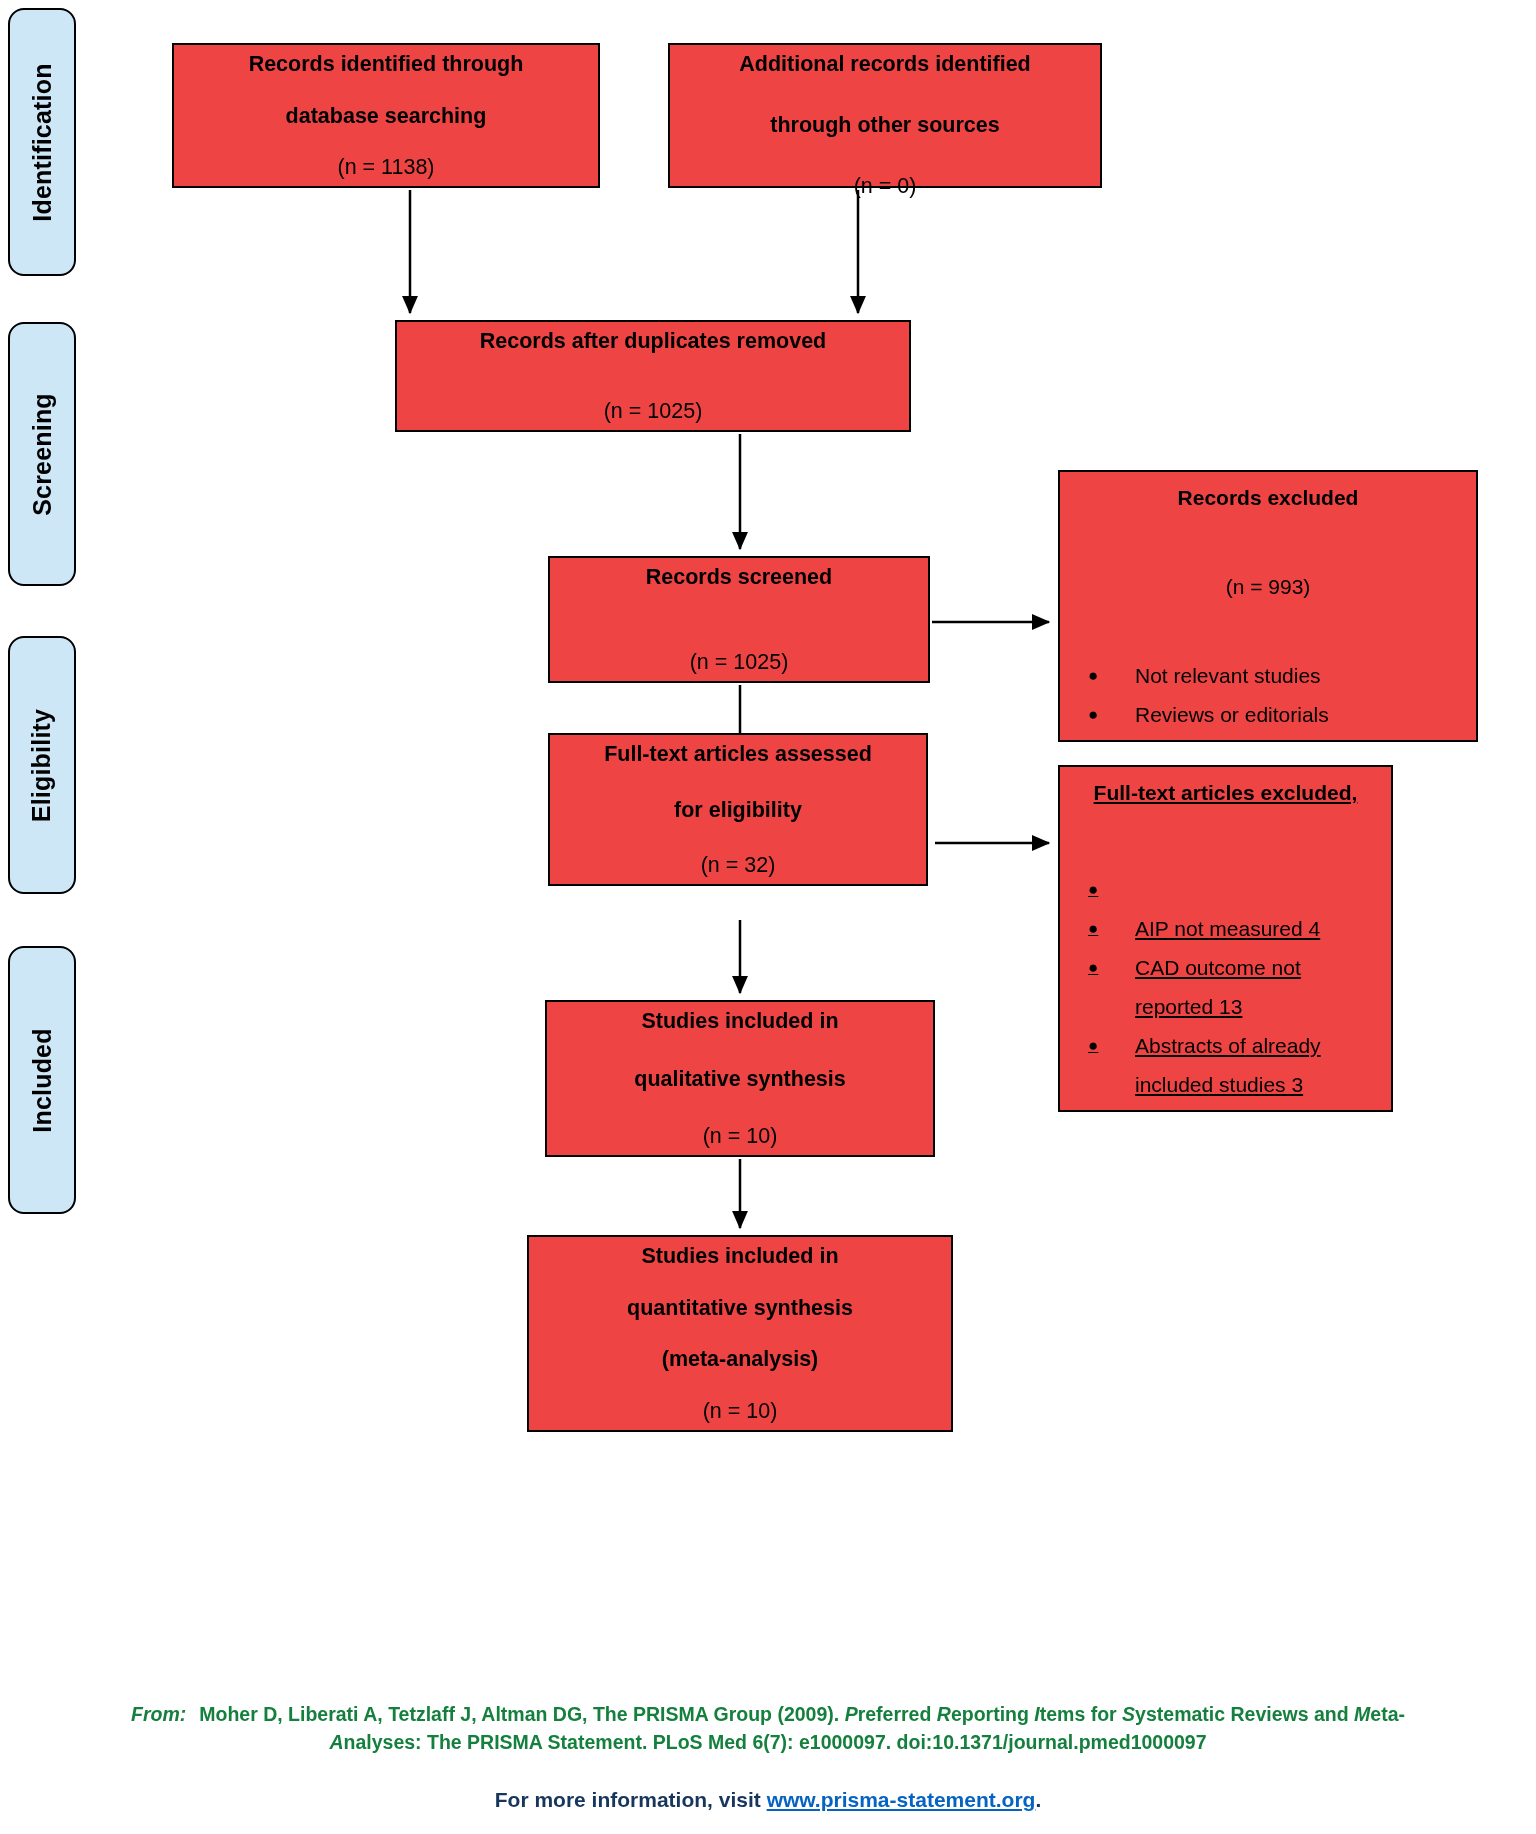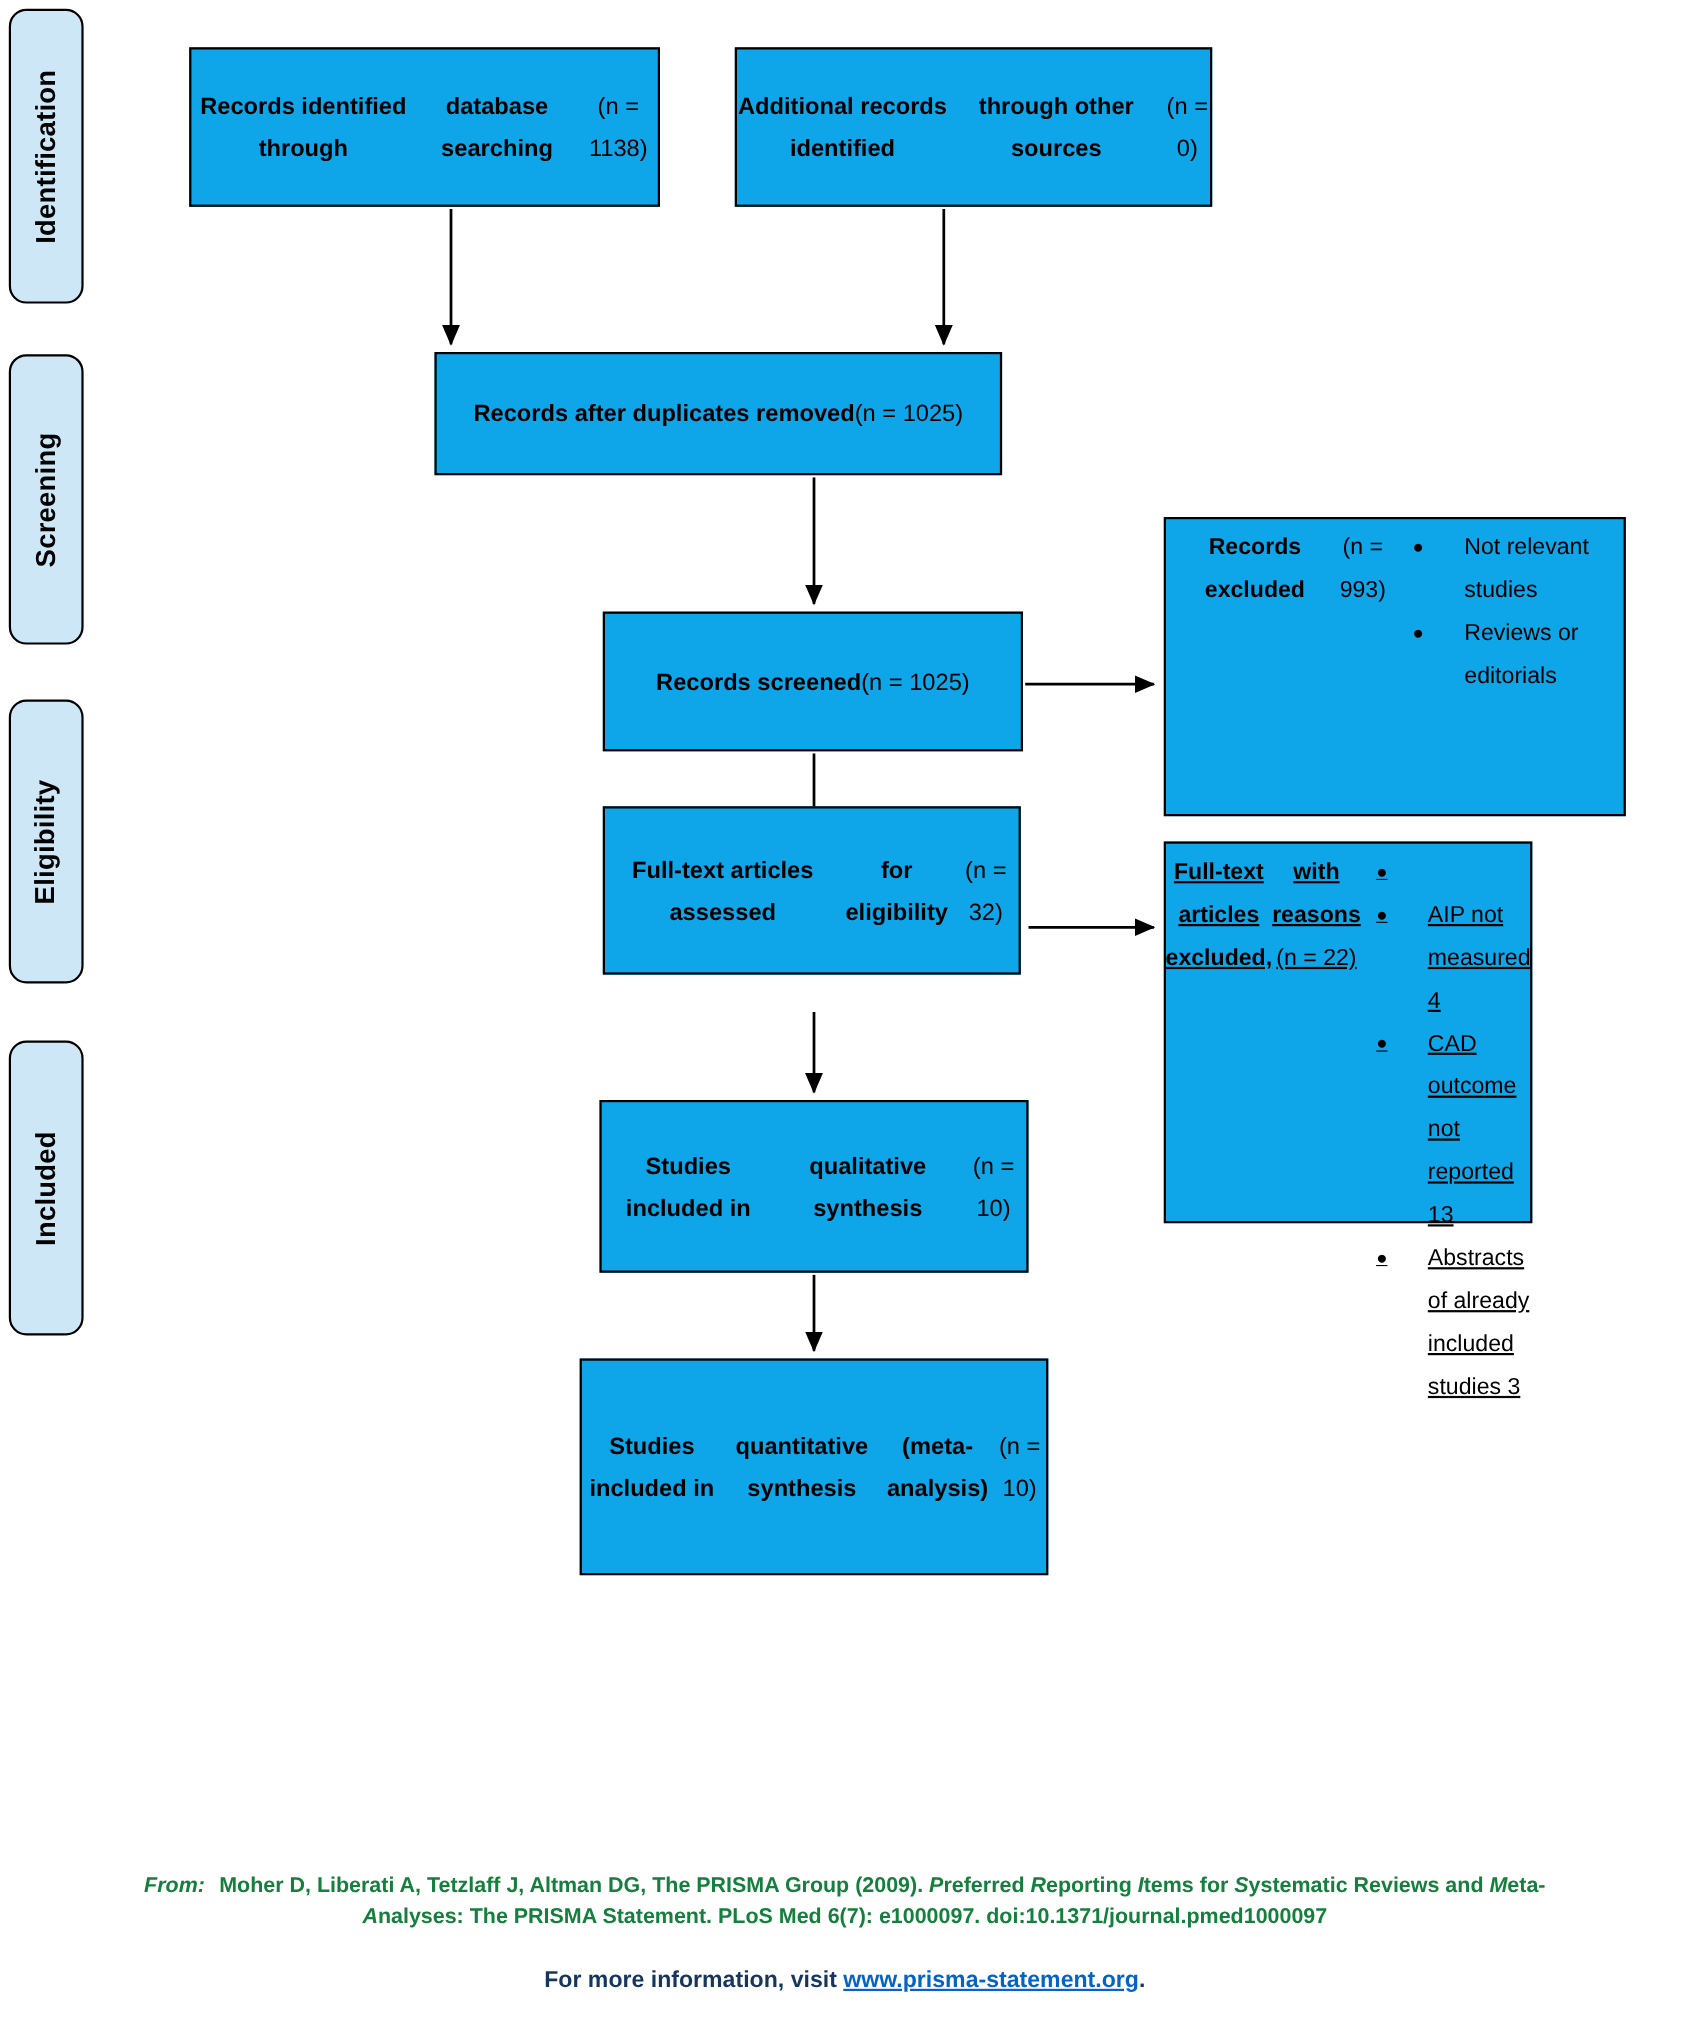--- a/index.html
+++ b/index.html
@@ -17,22 +17,22 @@
     box-sizing:border-box;
   }
   .stage span {
     transform:rotate(-90deg); white-space:nowrap;
     font-weight:bold; font-size:25px; letter-spacing:.2px;
   }
 
   
   .flowbox {
     position:absolute; box-sizing:border-box;
-    border:2.5px solid #000; background:#0ea5e9;
-    display:flex; align-items:center; justify-content:center;
+    border:2.5px solid #000; background:#ef4444;
+    display:flex; flex-direction:column; align-items:center; justify-content:space-between;
     text-align:center; font-weight:bold; font-size:21.5px; line-height:38px;
   }
   .flowbox .n { font-weight:normal; }
 
   
   .listbox {
     align-items:stretch; text-align:left; font-weight:normal;
     font-size:21px; line-height:39px; padding:6px 14px;
   }
   .listbox .box-title { text-align:center; font-weight:bold; }
@@ -132,25 +132,20 @@
   </div>
 
   <div class="flowbox" style="left:548px; top:733px; width:380px; height:153px;">
     <div>Full-text articles assessed</div>
     <div>for eligibility</div>
     <div class="n">(n = 32)</div>
   </div>
 
   <div class="flowbox listbox" style="left:1058px; top:765px; width:335px; height:347px;text-decoration:underline;">
     <div class="box-title">Full-text articles excluded,</div>
-    <div class="box-subtitle">
-      <span class="b">with reasons</span>
-      <span> </span>
-      <span>(n = 22)</span>
-    </div>
     <ul class="bullets">
       <li>
         <span class="dot">●</span>
       </li>
       <li>
         <span class="dot">●</span>
         <div class="btxt">
           <div>AIP not measured 4</div>
           <div></div>
         </div>

